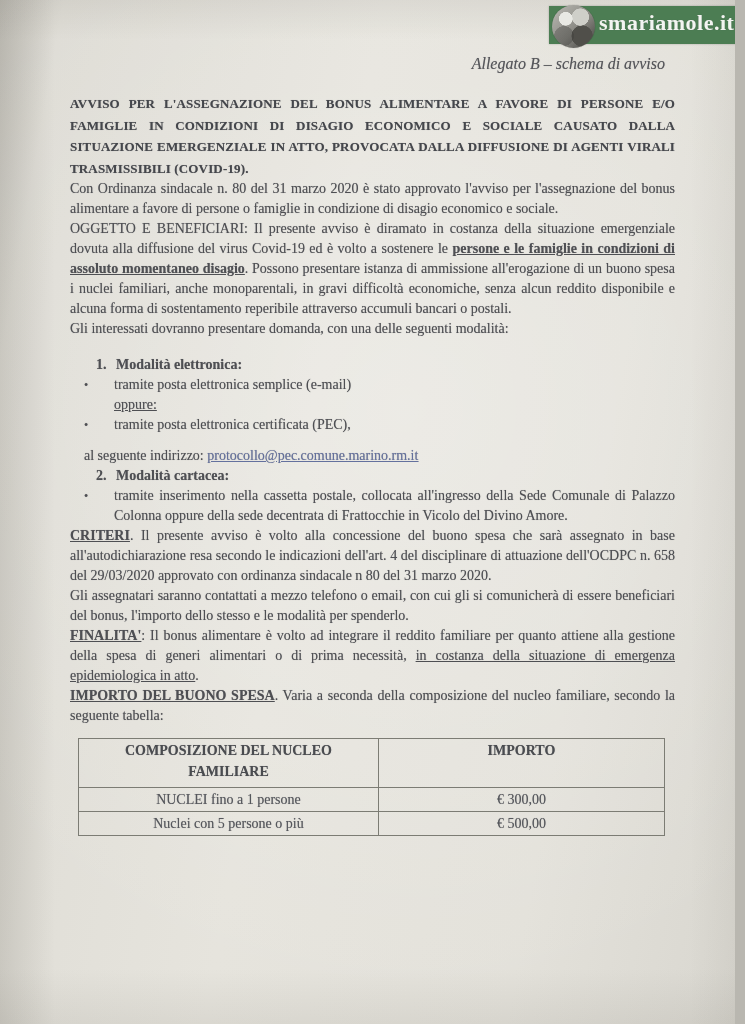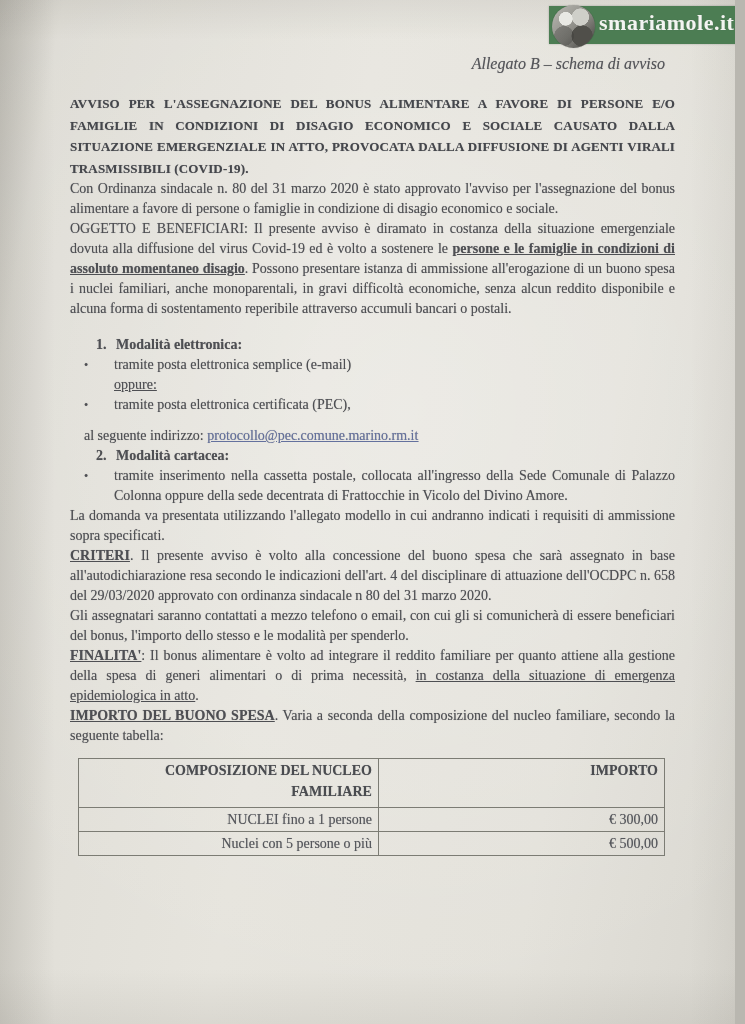--- a/index.html
+++ b/index.html
@@ -71,21 +71,21 @@
   .oppure-line { margin-left:44px; text-decoration:underline; }
   .addr-line { padding-left:14px;margin-top:11px; }
   a.email-link { color:#64719e; text-decoration:underline; }
 
   table.amount-table {
     border-collapse:collapse; margin-top:12px; margin-left:8px; width:587px;
     font-size:14px; color:#55575c;
   }
   table.amount-table th, table.amount-table td {
     border:1px solid #7c7c74; padding:1px 6px; vertical-align:top;
-    font-weight:normal; text-align:right; line-height:21px;
+    font-weight:normal; text-align:center; line-height:21px;
   }
   table.amount-table th { font-weight:bold; color:#4a4c50; height:46px; }
   th.col-composition { width:292px; text-align:justify; }
   td.cell-amount, th.col-amount { width:279px; }
   td { height:21px; }
 </style>
 </head>
 <body>
 
 <div class="page scan-text">
@@ -97,20 +97,21 @@
 
   <div class="attachment-note">Allegato B – schema di avviso</div>
 
   <div class="content">
 
     <div class="doc-title">AVVISO PER L'ASSEGNAZIONE DEL BONUS ALIMENTARE A FAVORE DI PERSONE E/O FAMIGLIE IN CONDIZIONI DI DISAGIO ECONOMICO E SOCIALE CAUSATO DALLA SITUAZIONE EMERGENZIALE IN ATTO, PROVOCATA DALLA DIFFUSIONE DI AGENTI VIRALI TRASMISSIBILI (COVID-19).</div>
 
     <p class="para mt8">Con Ordinanza sindacale  n. 80 del 31 marzo 2020 è stato approvato l'avviso per l'assegnazione del bonus alimentare a favore di persone o famiglie in condizione di disagio economico e sociale.</p>
 
     <p class="para mt10"><span>OGGETTO E BENEFICIARI: Il presente avviso è diramato in costanza della situazione emergenziale dovuta alla diffusione del virus Covid-19 ed è volto a sostenere le </span><span class="emph-bold-underline">persone e le famiglie in condizioni di assoluto momentaneo disagio</span><span>. Possono presentare istanza di ammissione all'erogazione di un buono spesa i nuclei familiari, anche monoparentali, in gravi difficoltà economiche, senza alcun reddito disponibile e alcuna forma di sostentamento reperibile attraverso accumuli bancari o postali.</span></p>
+    <p class="para">Gli interessati dovranno presentare domanda, con una delle seguenti modalità:</p>
 
     <div class="mlist">
       <div class="num-item">
         <span class="marker">1.</span>
         <span>Modalità elettronica:</span>
       </div>
       <div class="bullet-item">
         <span class="marker">•</span>
         <span class="btext">tramite posta elettronica semplice (e-mail)</span>
       </div>
@@ -123,21 +124,20 @@
       <div class="num-item">
         <span class="marker">2.</span>
         <span>Modalità cartacea:</span>
       </div>
       <div class="bullet-item">
         <span class="marker">•</span>
         <span class="btext">tramite inserimento nella cassetta postale, collocata all'ingresso della Sede Comunale di Palazzo Colonna oppure della sede decentrata di Frattocchie in Vicolo del Divino Amore.</span>
       </div>
     </div>
 
-    <p class="para mt28">La domanda va presentata utilizzando l'allegato modello in cui andranno indicati i requisiti di ammissione sopra specificati.</p>
 
     <p class="para mt24"><span class="head-bold-underline">CRITERI</span><span>. Il presente avviso è volto alla concessione del buono spesa che sarà assegnato in base all'autodichiarazione resa secondo le indicazioni dell'art. 4 del disciplinare di attuazione dell'OCDPC n. 658 del 29/03/2020 approvato con ordinanza sindacale n 80 del 31 marzo 2020.</span></p>
     <p class="para">Gli assegnatari saranno contattati a mezzo telefono o email, con cui gli si comunicherà di essere beneficiari del bonus, l'importo dello stesso e le modalità per spenderlo.</p>
 
     <p class="para mt24"><span class="head-bold-underline">FINALITA'</span><span>: Il bonus alimentare è volto ad integrare il reddito familiare per quanto attiene alla gestione della spesa di generi alimentari o di prima necessità, </span><span class="underline">in costanza della situazione di emergenza epidemiologica in atto</span><span>.</span></p>
 
     <p class="para mt18"><span class="head-bold-underline">IMPORTO DEL BUONO SPESA</span><span>. Varia a seconda della composizione del nucleo familiare, secondo la seguente tabella:</span></p>
 
     <table class="amount-table">
       <tbody>

